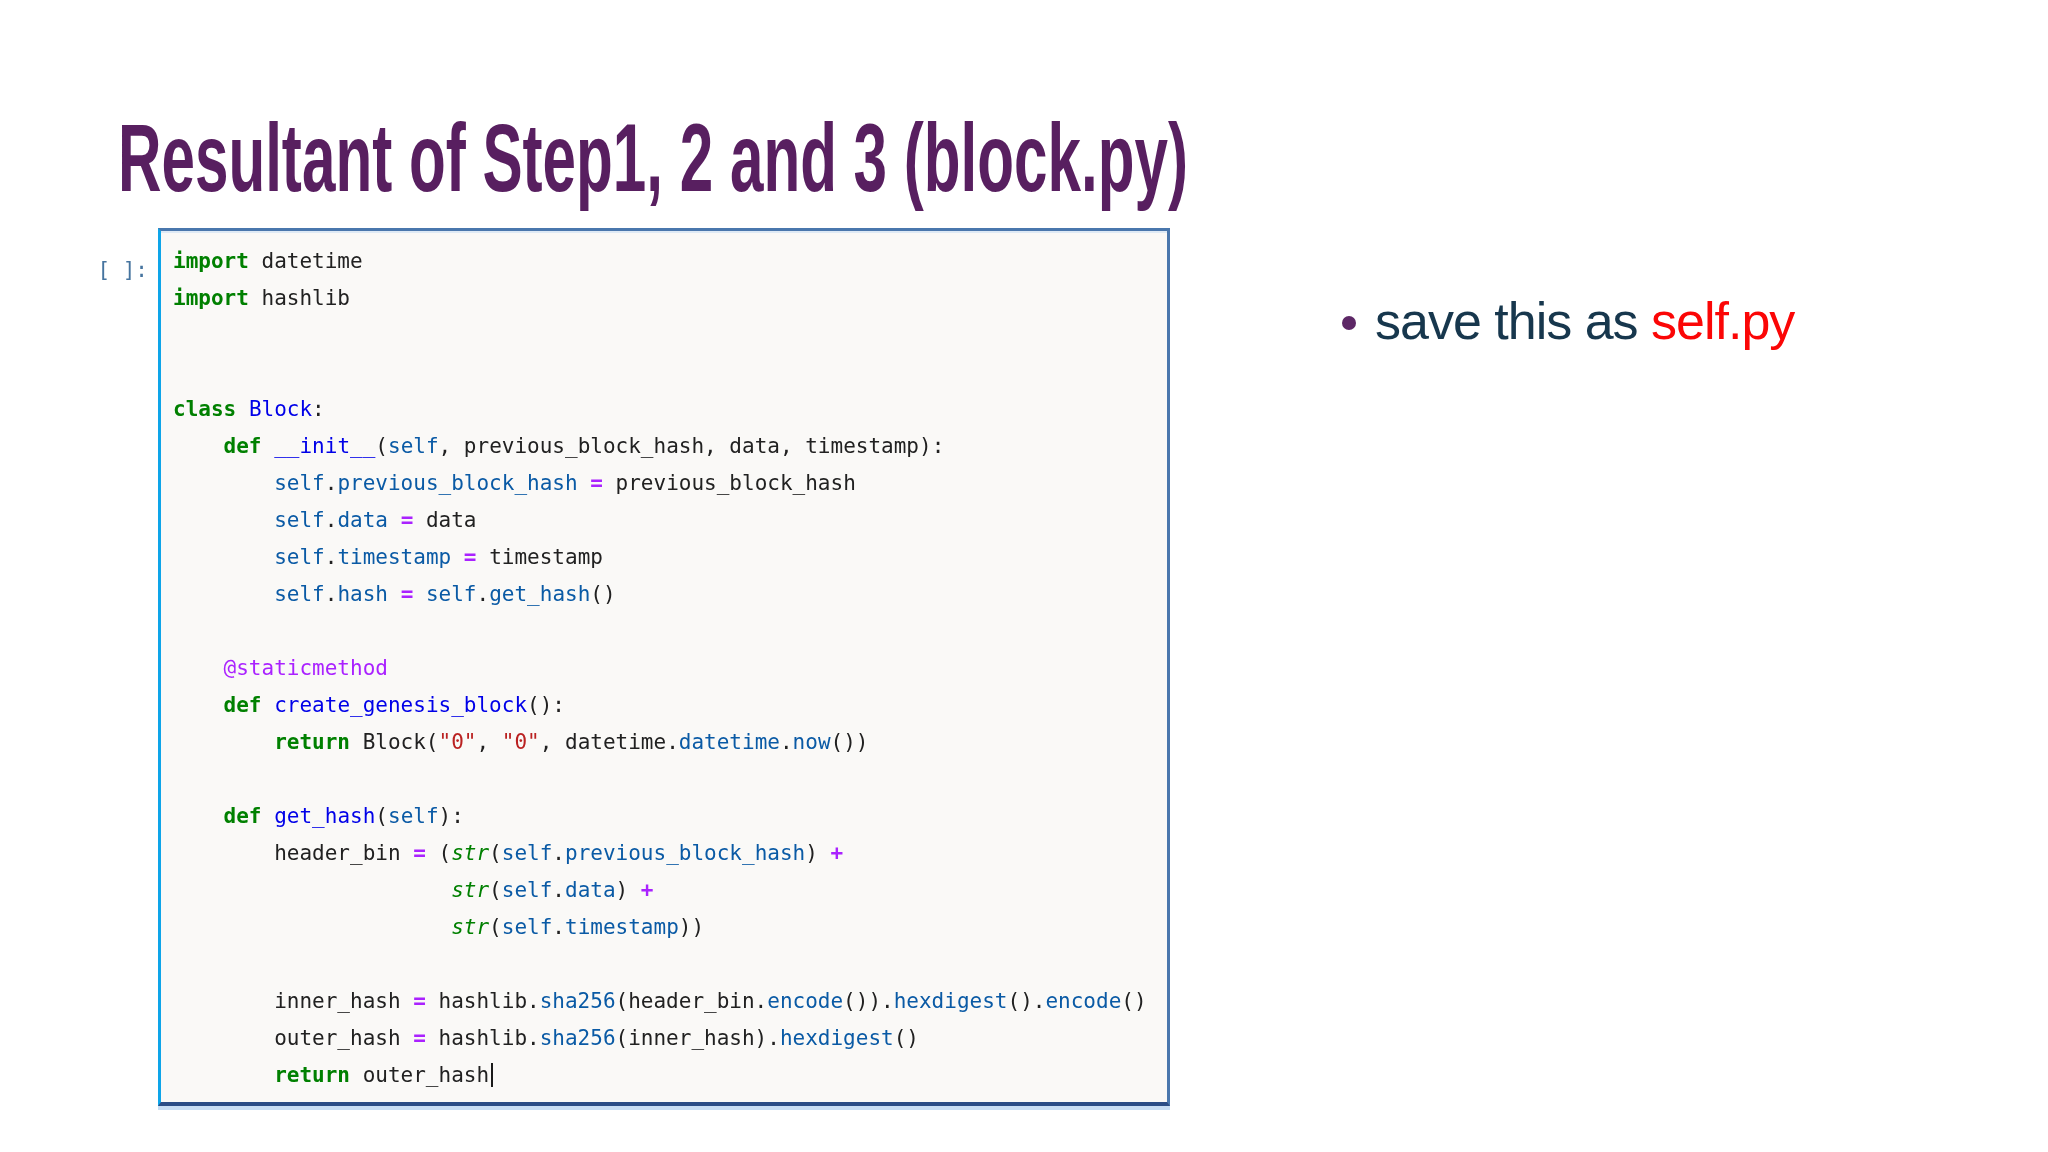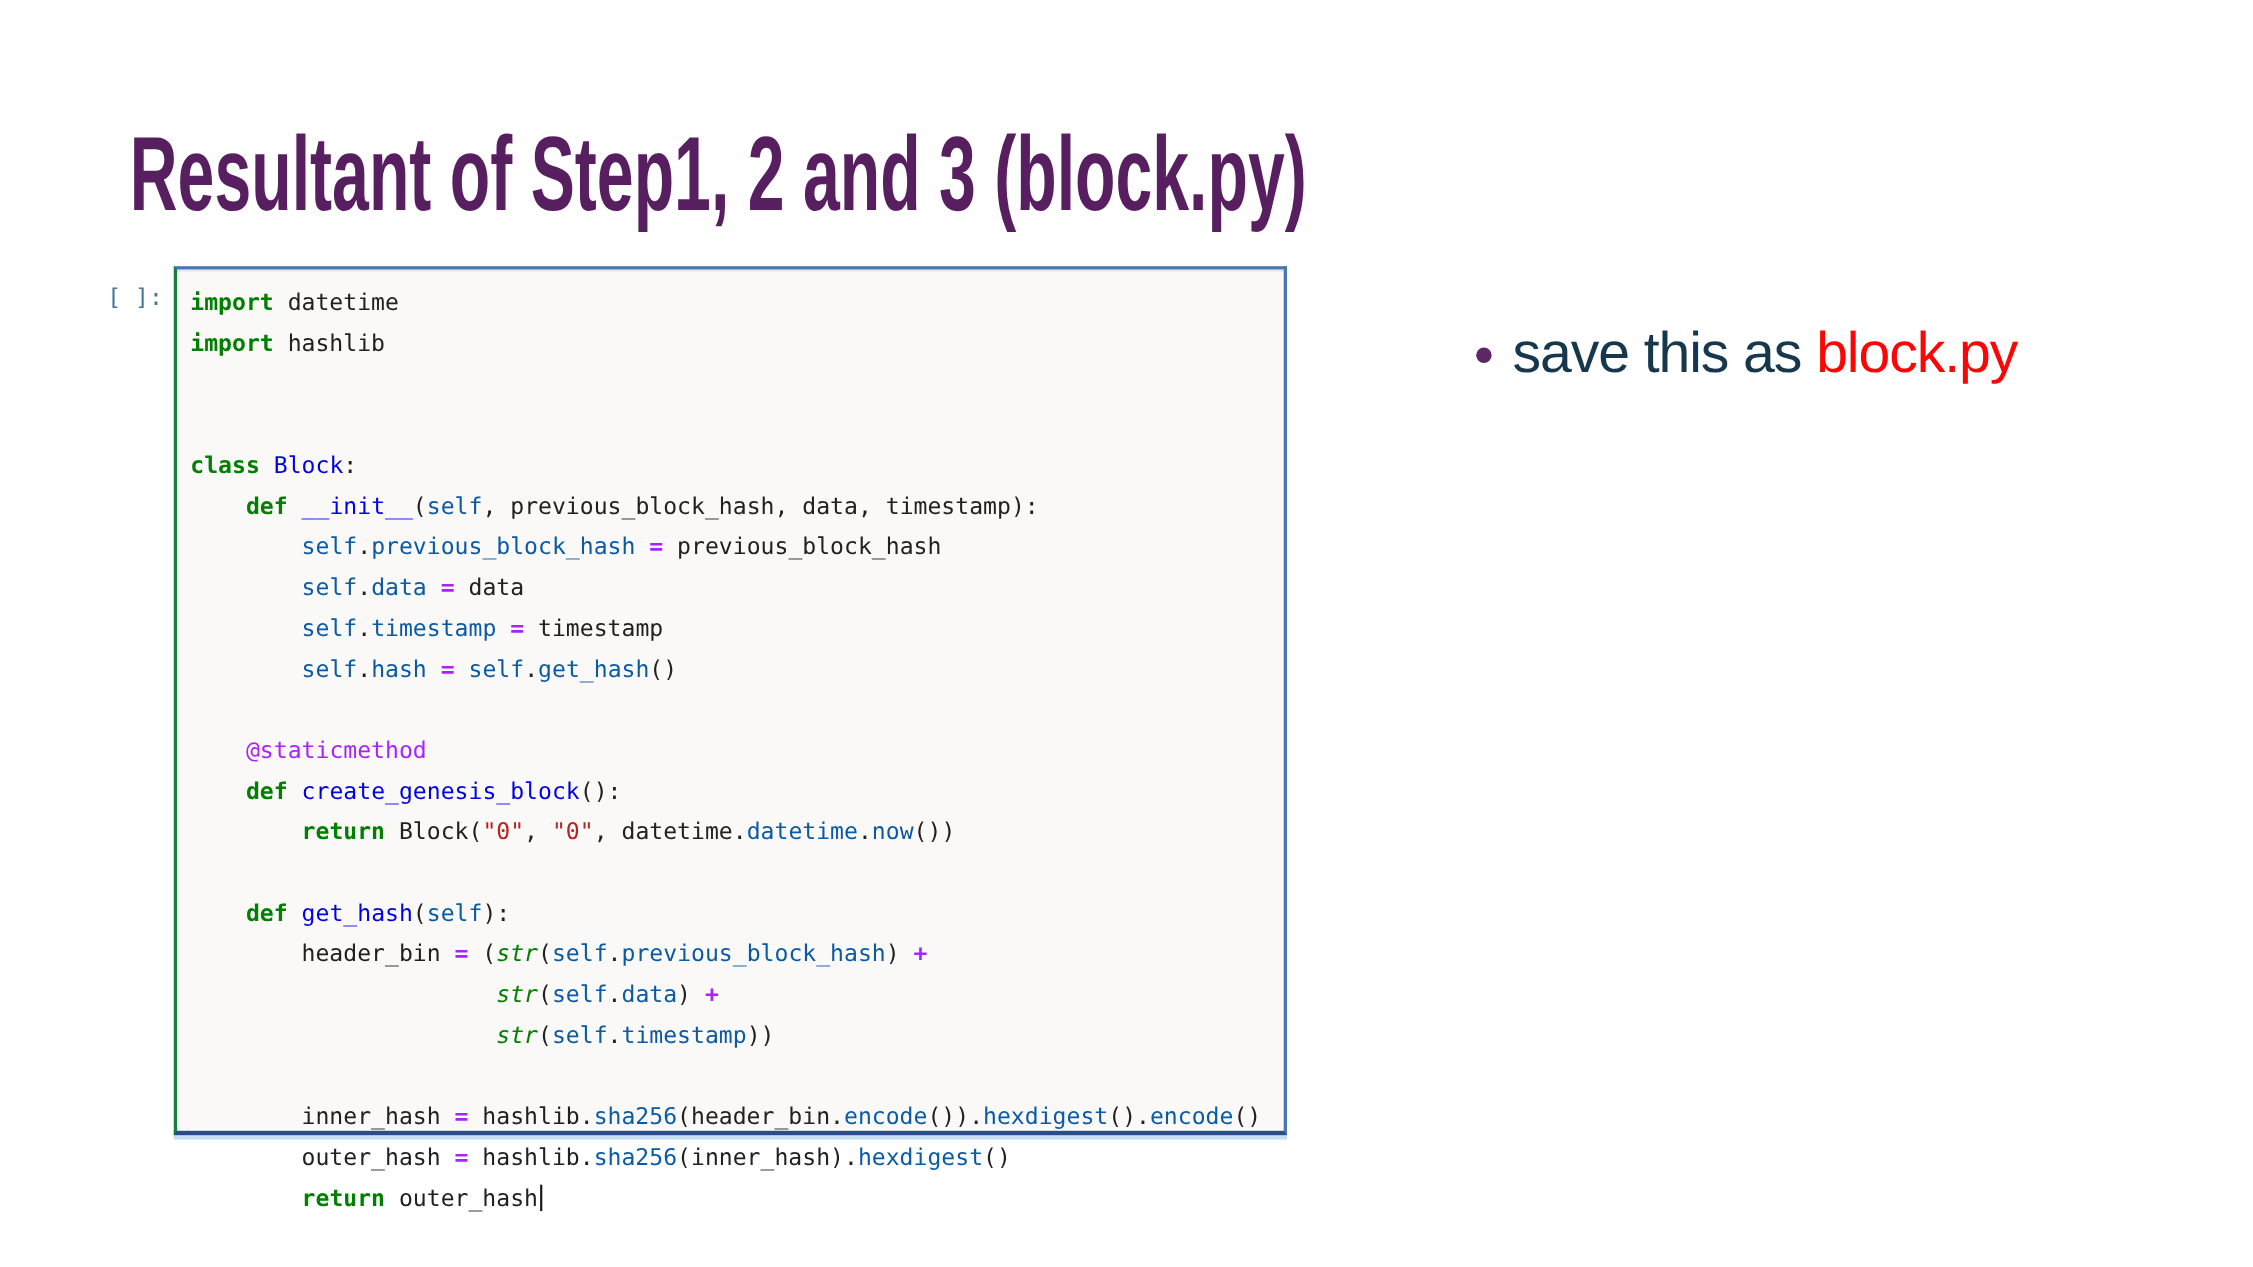--- a/index.html
+++ b/index.html
@@ -8,24 +8,24 @@
     background:#ffffff;font-family:"Liberation Sans",sans-serif;
   }
   
   .title-wrap{position:absolute;left:118px;top:103px;width:1120px;height:122px;}
   .title-wrap svg text{
     font-family:"Liberation Sans",sans-serif;font-weight:700;
     fill:var(--c-title,#581f60);
   }
   
   .nb-cell{
-    position:absolute;left:158px;top:242px;width:1012px;height:790px;
+    position:absolute;left:158px;top:228px;width:1012px;height:878px;
     box-sizing:border-box;background:var(--c-cell_bg,#faf9f7);
     border:3px solid var(--c-cell_border,#4a77ad);
-    border-left:3px solid #15803d;
+    border-left:3px solid #0ea5e9;
     border-bottom:4px solid var(--c-cell_border_bottom,#2b4d86);
     box-shadow:0 4px 0 rgba(130,180,230,0.45), inset 0 2px 0 #dfeaf5;
   }
   .prompt{
     position:absolute;left:40px;top:258px;width:108px;text-align:right;
     font-family:"DejaVu Sans Mono","Liberation Mono",monospace;
     font-size:21px;color:var(--c-prompt,#46749f);
   }
   .code-editor{
     position:absolute;inset:0;padding:12px 6px 0 12px;margin:0;
@@ -62,14 +62,14 @@
 
 <div class="prompt">[ ]:</div>
 
 <div class="nb-cell">
   <pre class="code-editor"><div class="code-line"><span class="tk-kw">import</span><span class="tk-pl"> datetime</span></div><div class="code-line"><span class="tk-kw">import</span><span class="tk-pl"> hashlib</span></div><div class="code-line"></div><div class="code-line"></div><div class="code-line"><span class="tk-kw">class</span><span class="tk-pl"> </span><span class="tk-df">Block</span><span class="tk-pl">:</span></div><div class="code-line"><span class="tk-pl">    </span><span class="tk-kw">def</span><span class="tk-pl"> </span><span class="tk-df">__init__</span><span class="tk-pl">(</span><span class="tk-sf">self</span><span class="tk-pl">, previous_block_hash, data, timestamp):</span></div><div class="code-line"><span class="tk-pl">        </span><span class="tk-sf">self</span><span class="tk-pl">.</span><span class="tk-pr">previous_block_hash</span><span class="tk-pl"> </span><span class="tk-op">=</span><span class="tk-pl"> previous_block_hash</span></div><div class="code-line"><span class="tk-pl">        </span><span class="tk-sf">self</span><span class="tk-pl">.</span><span class="tk-pr">data</span><span class="tk-pl"> </span><span class="tk-op">=</span><span class="tk-pl"> data</span></div><div class="code-line"><span class="tk-pl">        </span><span class="tk-sf">self</span><span class="tk-pl">.</span><span class="tk-pr">timestamp</span><span class="tk-pl"> </span><span class="tk-op">=</span><span class="tk-pl"> timestamp</span></div><div class="code-line"><span class="tk-pl">        </span><span class="tk-sf">self</span><span class="tk-pl">.</span><span class="tk-pr">hash</span><span class="tk-pl"> </span><span class="tk-op">=</span><span class="tk-pl"> </span><span class="tk-sf">self</span><span class="tk-pl">.</span><span class="tk-pr">get_hash</span><span class="tk-pl">()</span></div><div class="code-line"></div><div class="code-line"><span class="tk-pl">    </span><span class="tk-mt">@staticmethod</span></div><div class="code-line"><span class="tk-pl">    </span><span class="tk-kw">def</span><span class="tk-pl"> </span><span class="tk-df">create_genesis_block</span><span class="tk-pl">():</span></div><div class="code-line"><span class="tk-pl">        </span><span class="tk-kw">return</span><span class="tk-pl"> Block(</span><span class="tk-st">"0"</span><span class="tk-pl">, </span><span class="tk-st">"0"</span><span class="tk-pl">, datetime.</span><span class="tk-pr">datetime</span><span class="tk-pl">.</span><span class="tk-pr">now</span><span class="tk-pl">())</span></div><div class="code-line"></div><div class="code-line"><span class="tk-pl">    </span><span class="tk-kw">def</span><span class="tk-pl"> </span><span class="tk-df">get_hash</span><span class="tk-pl">(</span><span class="tk-sf">self</span><span class="tk-pl">):</span></div><div class="code-line"><span class="tk-pl">        header_bin </span><span class="tk-op">=</span><span class="tk-pl"> (</span><span class="tk-bi">str</span><span class="tk-pl">(</span><span class="tk-sf">self</span><span class="tk-pl">.</span><span class="tk-pr">previous_block_hash</span><span class="tk-pl">) </span><span class="tk-op">+</span></div><div class="code-line"><span class="tk-pl">                      </span><span class="tk-bi">str</span><span class="tk-pl">(</span><span class="tk-sf">self</span><span class="tk-pl">.</span><span class="tk-pr">data</span><span class="tk-pl">) </span><span class="tk-op">+</span></div><div class="code-line"><span class="tk-pl">                      </span><span class="tk-bi">str</span><span class="tk-pl">(</span><span class="tk-sf">self</span><span class="tk-pl">.</span><span class="tk-pr">timestamp</span><span class="tk-pl">))</span></div><div class="code-line"></div><div class="code-line"><span class="tk-pl">        inner_hash </span><span class="tk-op">=</span><span class="tk-pl"> hashlib.</span><span class="tk-pr">sha256</span><span class="tk-pl">(header_bin.</span><span class="tk-pr">encode</span><span class="tk-pl">()).</span><span class="tk-pr">hexdigest</span><span class="tk-pl">().</span><span class="tk-pr">encode</span><span class="tk-pl">()</span></div><div class="code-line"><span class="tk-pl">        outer_hash </span><span class="tk-op">=</span><span class="tk-pl"> hashlib.</span><span class="tk-pr">sha256</span><span class="tk-pl">(inner_hash).</span><span class="tk-pr">hexdigest</span><span class="tk-pl">()</span></div><div class="code-line"><span class="tk-pl">        </span><span class="tk-kw">return</span><span class="tk-pl"> outer_hash</span><span class="tk-cur"></span></div></pre>
 </div>
 
 <div class="note">
   <span class="bullet"></span>
   <span class="note-text">save this as </span>
-  <span class="note-highlight">block.py</span>
+  <span class="note-highlight">self.py</span>
 </div>
 
 </body></html>

